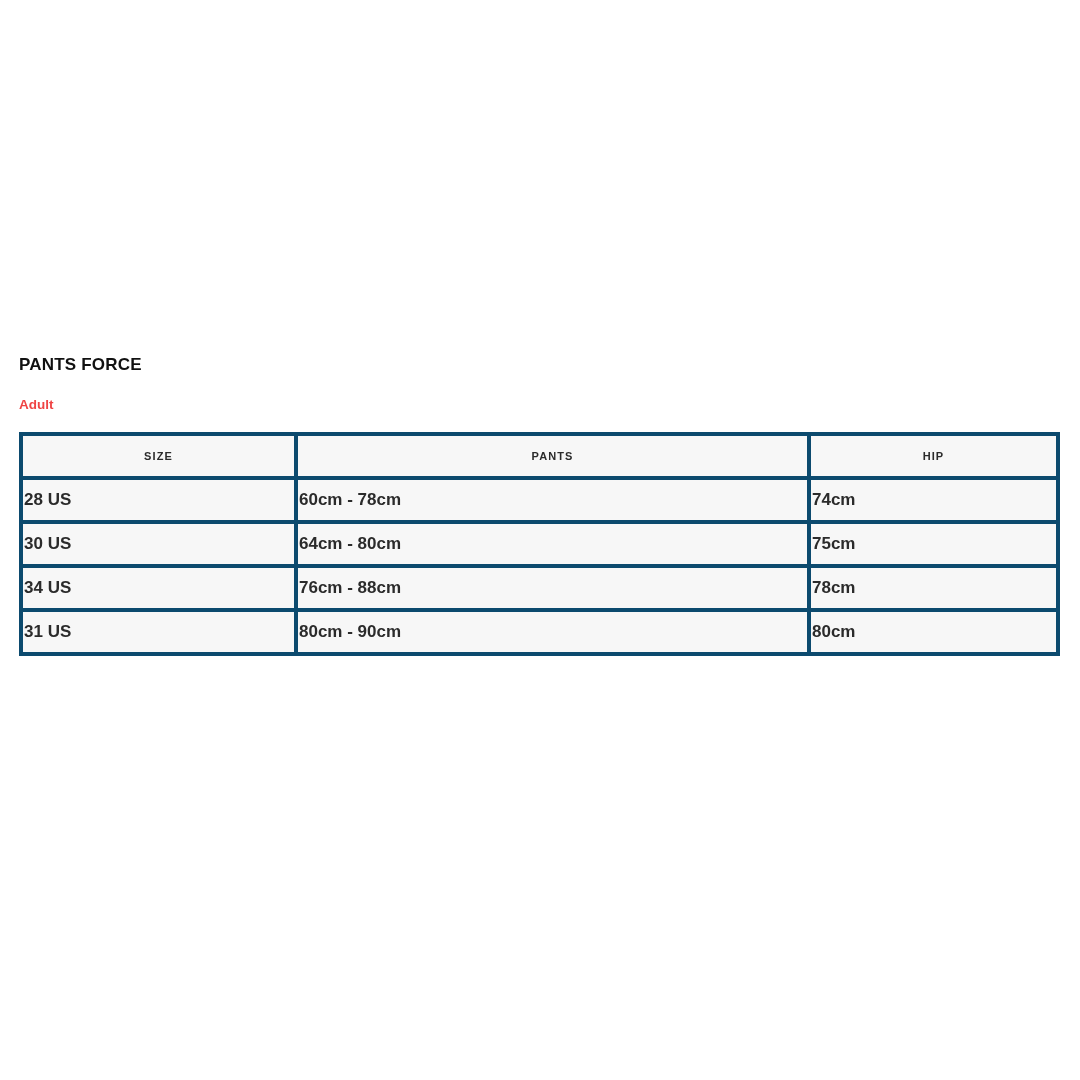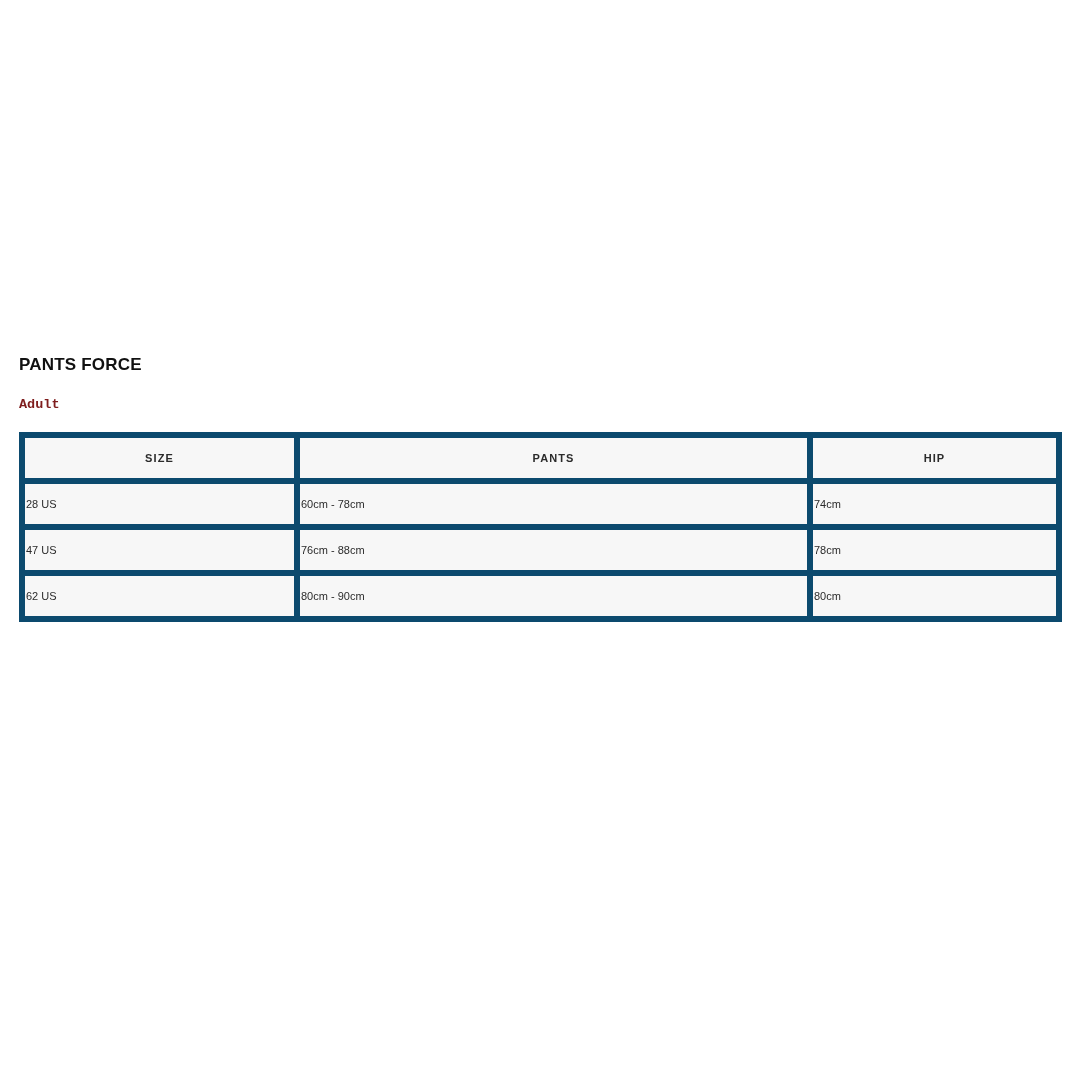--- a/index.html
+++ b/index.html
@@ -30,47 +30,46 @@
     font-size: 17px;
     font-weight: bold;
     letter-spacing: 0.2px;
     color: #111111;
     margin: 0 0 22px 0;
     line-height: 1.2;
   }
   .subtitle {
     font-size: 13.5px;
     font-weight: bold;
-    color: #7f1d1d;
+    color: #ef4444;
     margin: 0 0 18px 0;
     line-height: 1.2;
-    font-family: Liberation Mono, monospace;
   }
   table.size-table {
     border-collapse: collapse;
     width: 1037px;
     table-layout: fixed;
   }
   table.size-table th,
   table.size-table td {
-    border: 6px solid #0c4a6e;
+    border: 4px solid #0c4a6e;
     background: #f7f7f7;
     vertical-align: middle;
     color: #2b2b2b;
   }
   table.size-table th {
     height: 38px;
     font-size: 11px;
     font-weight: bold;
     letter-spacing: 1.1px;
   }
   table.size-table td {
     height: 38px;
-    font-size: 11px;
-    font-weight: normal;
+    font-size: 17px;
+    font-weight: bold;
   }
   col.col-size { width: 275px; }
   col.col-waist { width: 513px; }
   col.col-hip { width: 249px; }
 </style>
 </head>
 <body>
 
 <div class="page">
   <div class="content">
@@ -91,26 +90,31 @@
           <th>HIP</th>
         </tr>
       </thead>
       <tbody>
         <tr>
           <td>28 US</td>
           <td>60cm - 78cm</td>
           <td>74cm</td>
         </tr>
         <tr>
-          <td>47 US</td>
+          <td>30 US</td>
+          <td>64cm - 80cm</td>
+          <td>75cm</td>
+        </tr>
+        <tr>
+          <td>34 US</td>
           <td>76cm - 88cm</td>
           <td>78cm</td>
         </tr>
         <tr>
-          <td>62 US</td>
+          <td>31 US</td>
           <td>80cm - 90cm</td>
           <td>80cm</td>
         </tr>
       </tbody>
     </table>
 
   </div>
 </div>
 
 </body></html>

